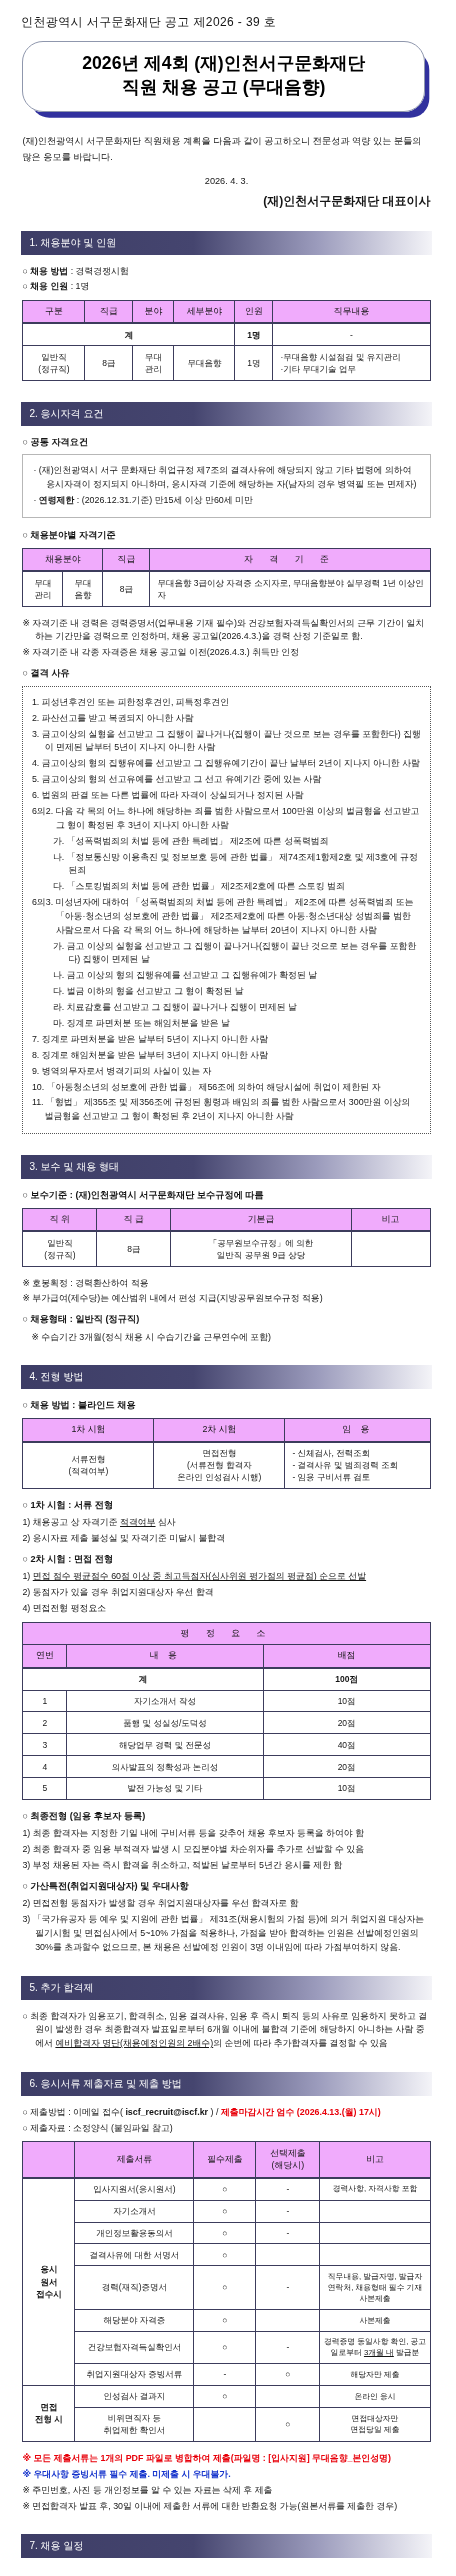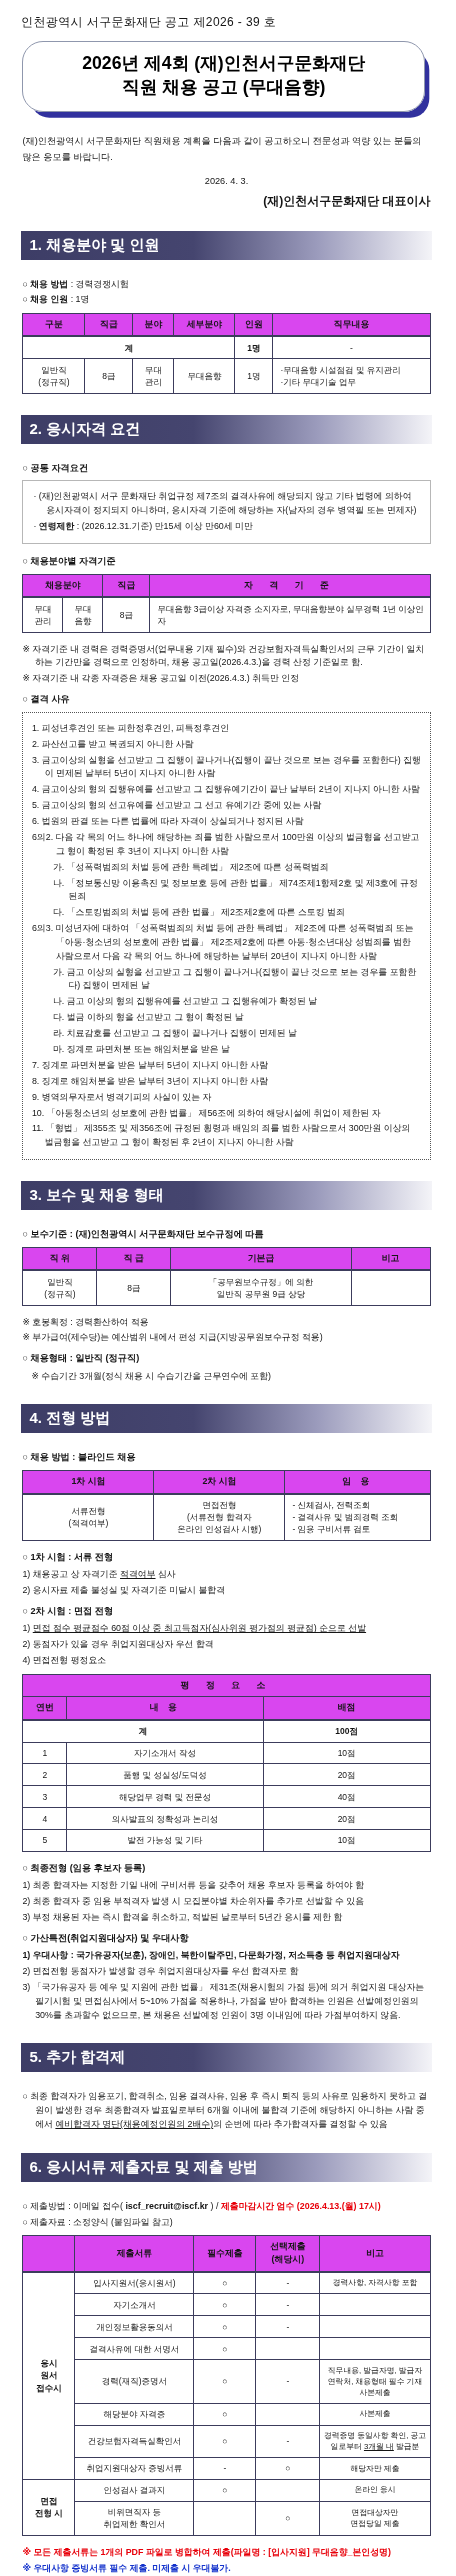--- a/index.html
+++ b/index.html
@@ -6,39 +6,39 @@
   body{width:456px;font-family:"Liberation Sans","DejaVu Sans",sans-serif;color:#151515;}
   .doc{box-sizing:border-box;width:456px;min-height:2576px;padding:10px 24px 21px 21px;}
   .notice-no{font-size:12px;letter-spacing:0.4px;margin:4.3px 0 10px 0;}
   .banner{border:1.4px solid #8f97ad;border-radius:21px;box-shadow:6.4px 7.8px 0 -2.1px #31319e;
           text-align:center;padding:10px 5.7px 11.3px;margin:0 7px 21px 1.4px;}
   .banner .t{font-size:17.7px;font-weight:bold;line-height:1.35;color:#000;}
   .intro{font-size:9.2px;line-height:1.75;margin:2.8px 1.4px 7px;}
   .date{text-align:center;font-size:9.2px;margin:10px 0 7px;}
   .signer{text-align:right;font-size:12px;font-weight:bold;margin:5.7px 1.4px 12.8px 0;}
   .sec-h{background:linear-gradient(to right,#3d3d66 0%,#45456f 42%,#9b9bbc 72%,#f4f4f8 100%);
-         color:#fff;font-weight:bold;font-size:15px;padding:5px 8.5px;margin:21px 0 18px;}
+         color:#fff;font-weight:normal;font-size:10px;padding:5px 8.5px;margin:21px 0 10px;}
   .ct{margin:0 1.4px;}
   .ln{font-size:8.9px;line-height:1.55;margin:2.1px 0;}
   .lbl{font-weight:bold;font-size:9.2px;margin:7px 0 4.3px;}
   .b{font-weight:bold;}
   .u{text-decoration:underline;text-underline-offset:1.4px;}
   .red{color:#e8000a;font-weight:bold;}
   .blue{color:#1433cc;font-weight:bold;}
   .sm{font-size:7.8px;}
   .pre{white-space:pre-line;}
   .sp{letter-spacing:7px;}
   .sp2{letter-spacing:3.5px;}
   .h1{padding-left:12.8px;text-indent:-12.8px;}
   .h2{padding-left:24px;text-indent:-24px;}
   .h3{margin-left:21px;padding-left:15.6px;text-indent:-15.6px;}
   table{border-collapse:collapse;width:100%;margin:5.7px 0 10px;border:1.4px solid #3c3c5c;}
   th,td{border:0.7px solid #3c3c5c;padding:4.3px 3.5px;text-align:center;vertical-align:middle;
         font-size:8.5px;line-height:1.45;}
-  th{background:#d946ef;font-weight:bold;font-size:8.9px;}
+  th{background:#f0abfc;font-weight:normal;font-size:8.9px;}
   tr.dbl th{border-bottom:2.1px double #3c3c5c;}
   td.left{text-align:left;padding-left:7px;}
   .box{border:0.7px solid #b7b7b7;padding:7px 10px;margin:5.7px 0 11.3px;}
   .dotted{border:1.1px dotted #555;padding:7px 8.5px;margin:5.7px 0 11.3px;}
 </style>
 </head>
 <body>
 
 <div class="doc">
 
@@ -282,21 +282,20 @@
             <td>발전 가능성 및 기타</td>
             <td>10점</td>
           </tr>
         </tbody>
     </table>
     <div class="lbl">○ 최종전형 (임용 후보자 등록)</div>
     <div class="ln h1">1) 최종 합격자는 지정한 기일 내에 구비서류 등을 갖추어 채용 후보자 등록을 하여야 함</div>
     <div class="ln h1">2) 최종 합격자 중 임용 부적격자 발생 시 모집분야별 차순위자를 추가로 선발할 수 있음</div>
     <div class="ln h1">3) 부정 채용된 자는 즉시 합격을 취소하고, 적발된 날로부터 5년간 응시를 제한 함</div>
     <div class="lbl">○ 가산특전(취업지원대상자) 및 우대사항</div>
-    <div class="ln h1 b">1) 우대사항 : 국가유공자(보훈), 장애인, 북한이탈주민, 다문화가정, 저소득층 등 취업지원대상자</div>
     <div class="ln h1">2) 면접전형 동점자가 발생할 경우 취업지원대상자를 우선 합격자로 함</div>
     <div class="ln h1">3) 「국가유공자 등 예우 및 지원에 관한 법률」 제31조(채용시험의 가점 등)에 의거 취업지원 대상자는 필기시험 및 면접심사에서 5~10% 가점을 적용하나, 가점을 받아 합격하는 인원은 선발예정인원의 30%를 초과할수 없으므로, 본 채용은 선발예정 인원이 3명 이내임에 따라 가점부여하지 않음.</div>
   </div>
 
   <div class="sec-h">5. 추가 합격제</div>
   <div class="ct">
     <div class="ln h1"><span>○ 최종 합격자가 임용포기, 합격취소, 임용 결격사유, 임용 후 즉시 퇴직 등의 사유로 임용하지 못하고 결원이 발생한 경우 최종합격자 발표일로부터 6개월 이내에 불합격 기준에 해당하지 아니하는 사람 중에서 </span><span class="u">예비합격자 명단(채용예정인원의 2배수)</span><span>의 순번에 따라 추가합격자를 결정할 수 있음</span></div>
   </div>
 
   <div class="sec-h">6. 응시서류 제출자료 및 제출 방법</div>

